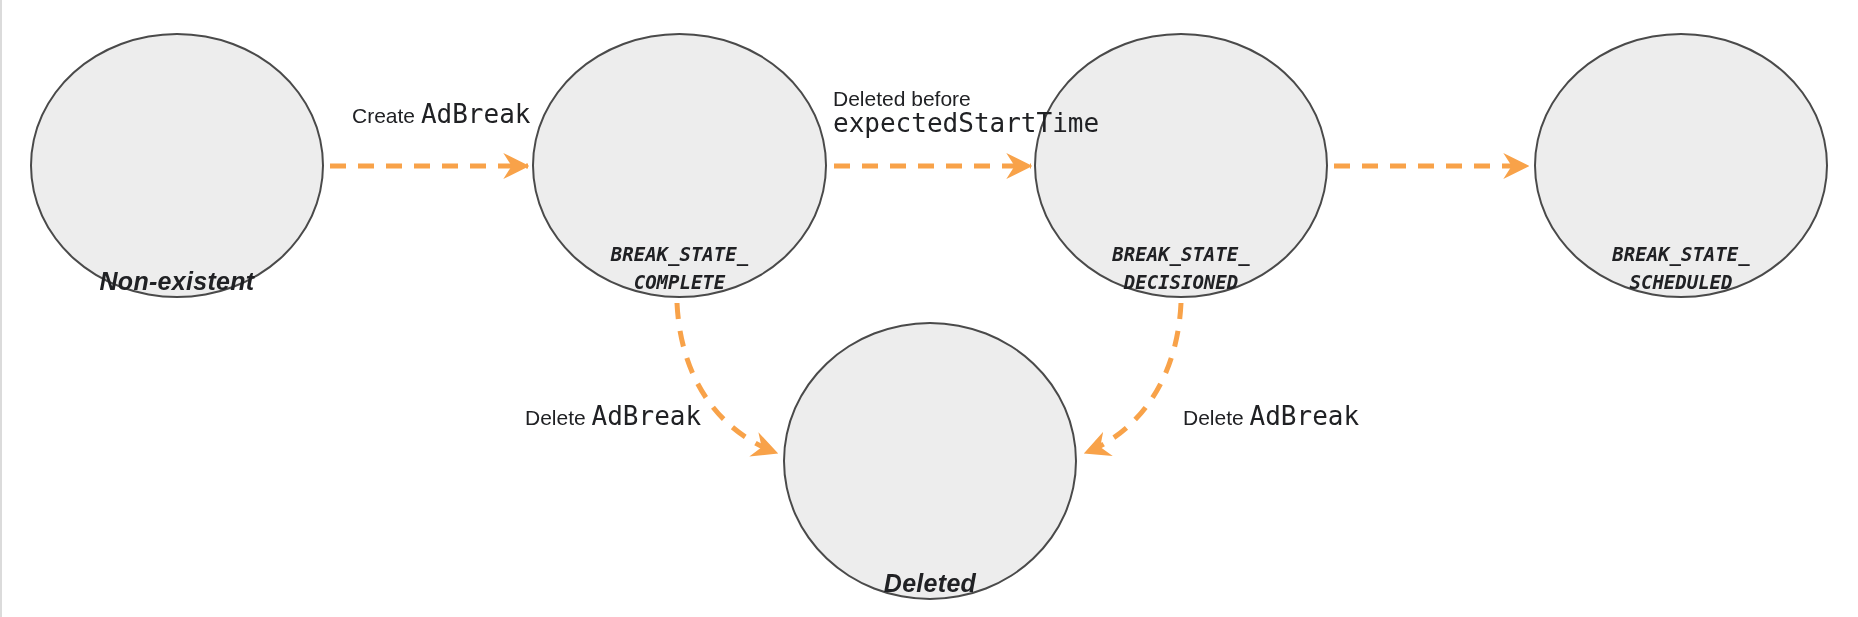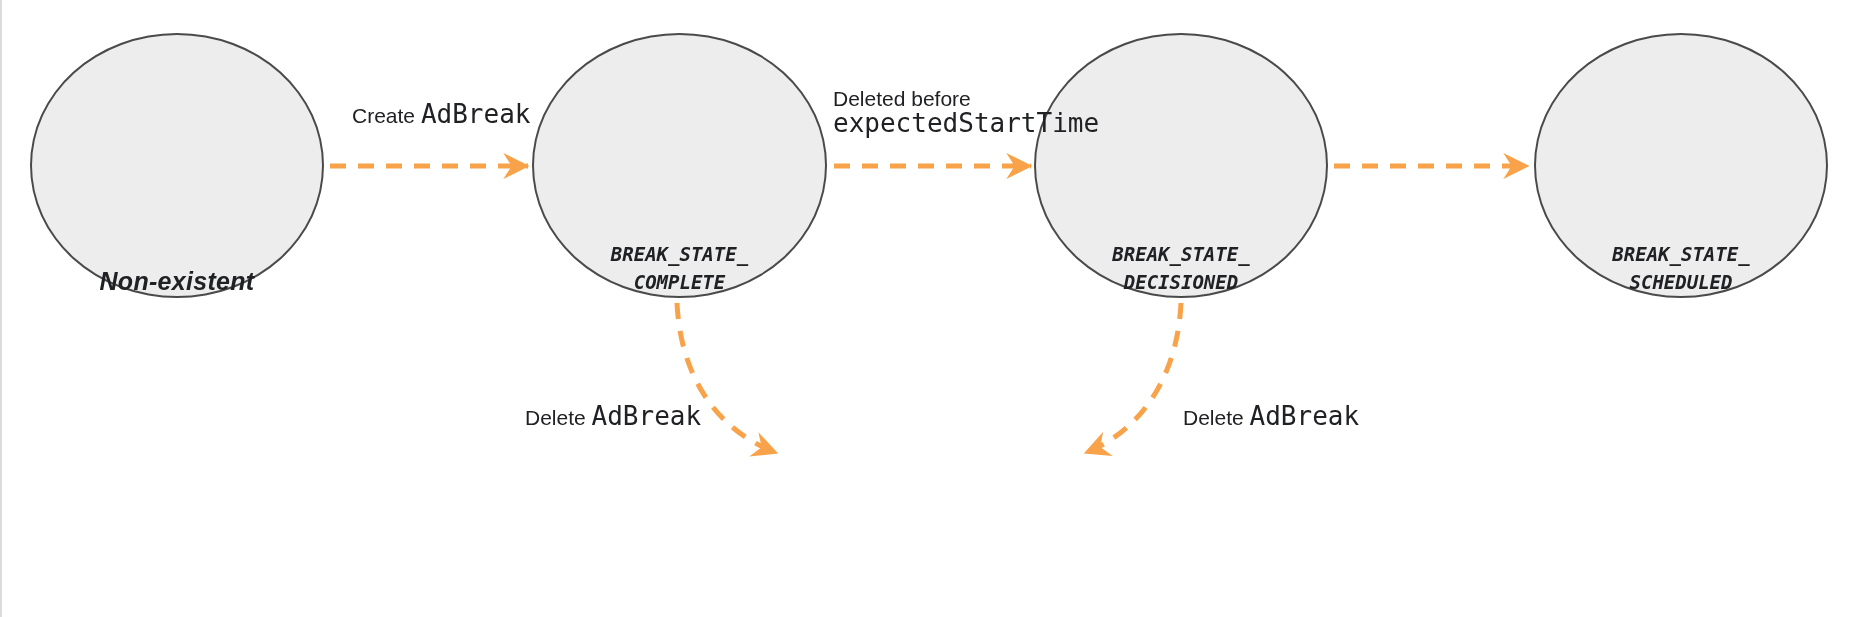--- a/index.html
+++ b/index.html
@@ -84,20 +84,23 @@
   <div class="state mono" style="left:1034px;top:33px;width:294px;height:265px">
     <span>BREAK_STATE_</span>
     <span>DECISIONED</span>
   </div>
 
   <div class="state mono" style="left:1534px;top:33px;width:294px;height:265px">
     <span>BREAK_STATE_</span>
     <span>SCHEDULED</span>
   </div>
 
+  <div class="state sans" style="left:783px;top:322px;width:294px;height:278px">
+    <span>Deleted</span>
+  </div>
 
   <div class="elabel" style="left:352px;top:102px">
     <span>Create </span><span class="code">AdBreak</span>
   </div>
 
   <div class="elabel" style="left:833px;top:86px">
     <span class="line">Deleted before</span>
     <span class="line code">expectedStartTime</span>
   </div>
 

